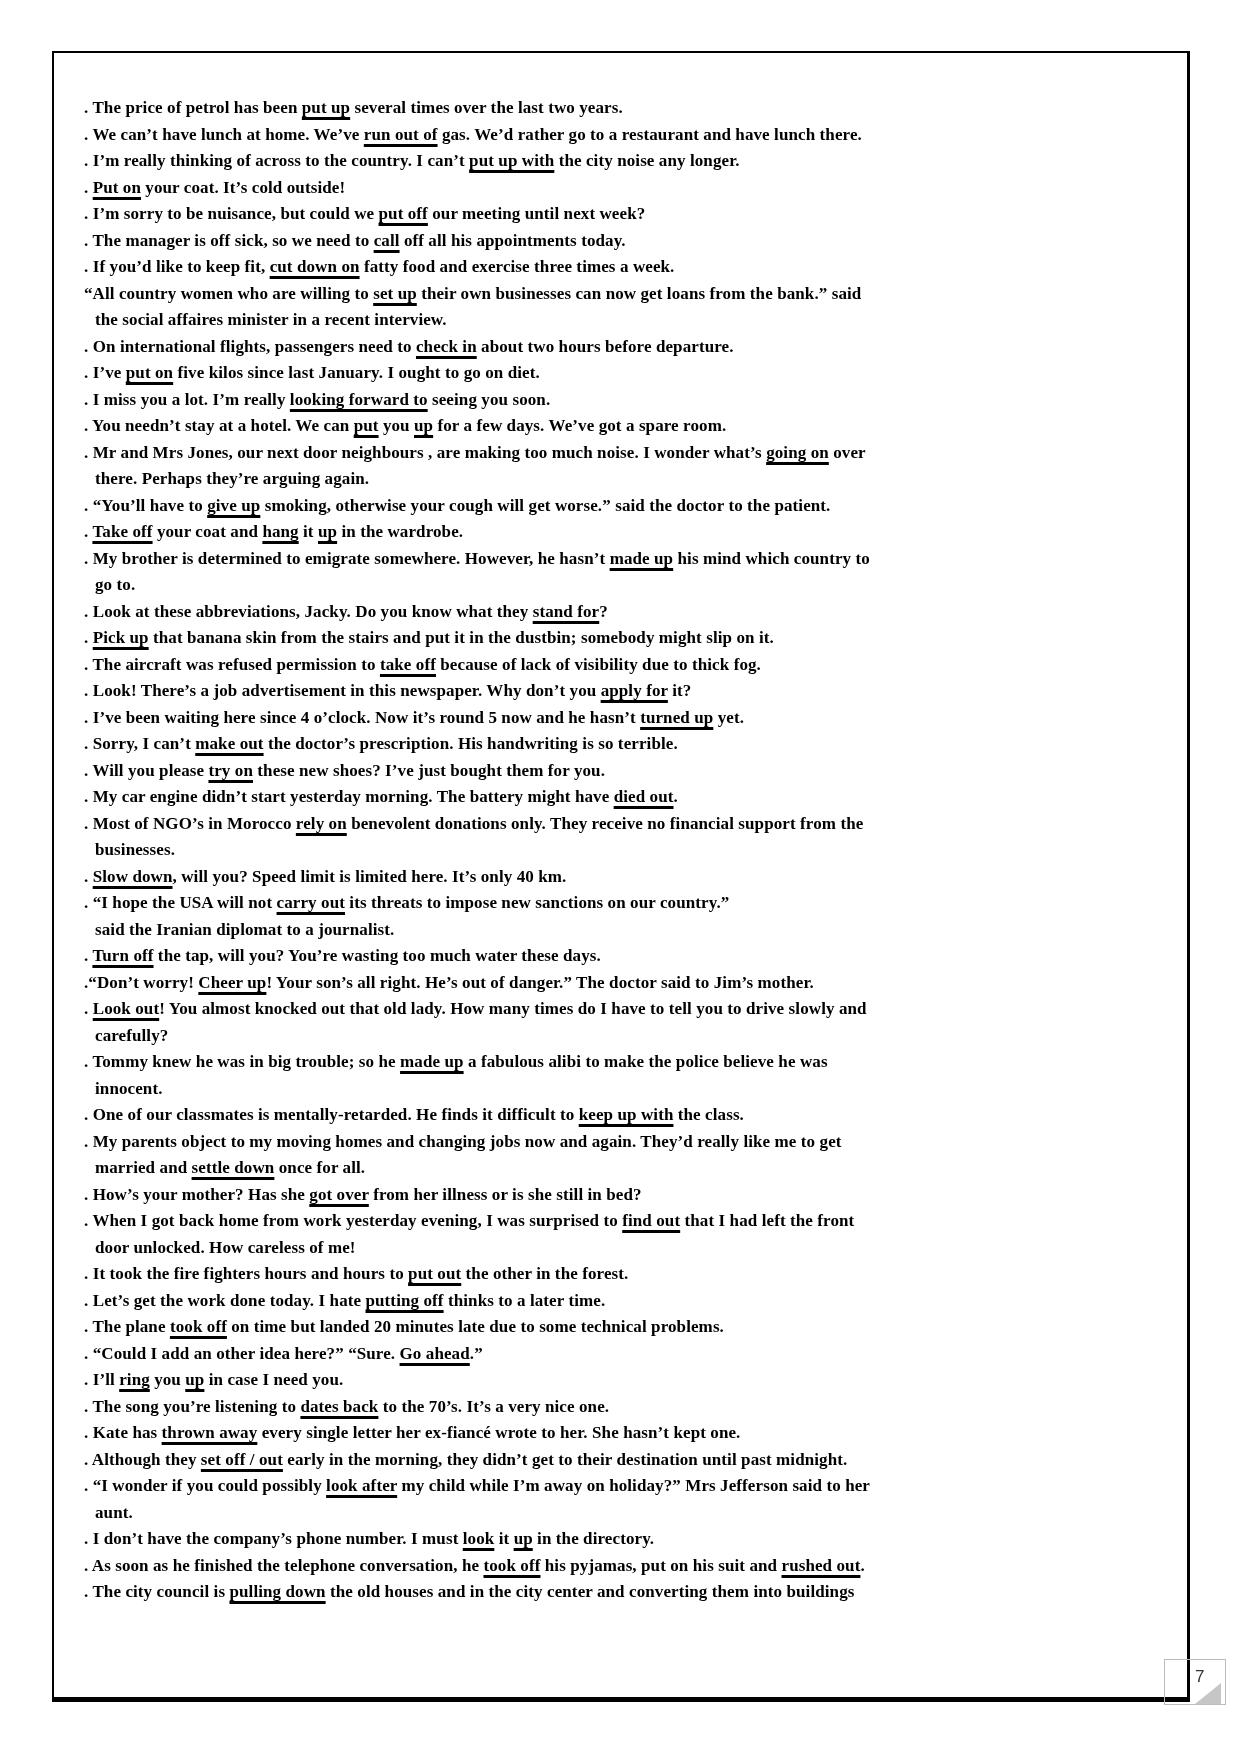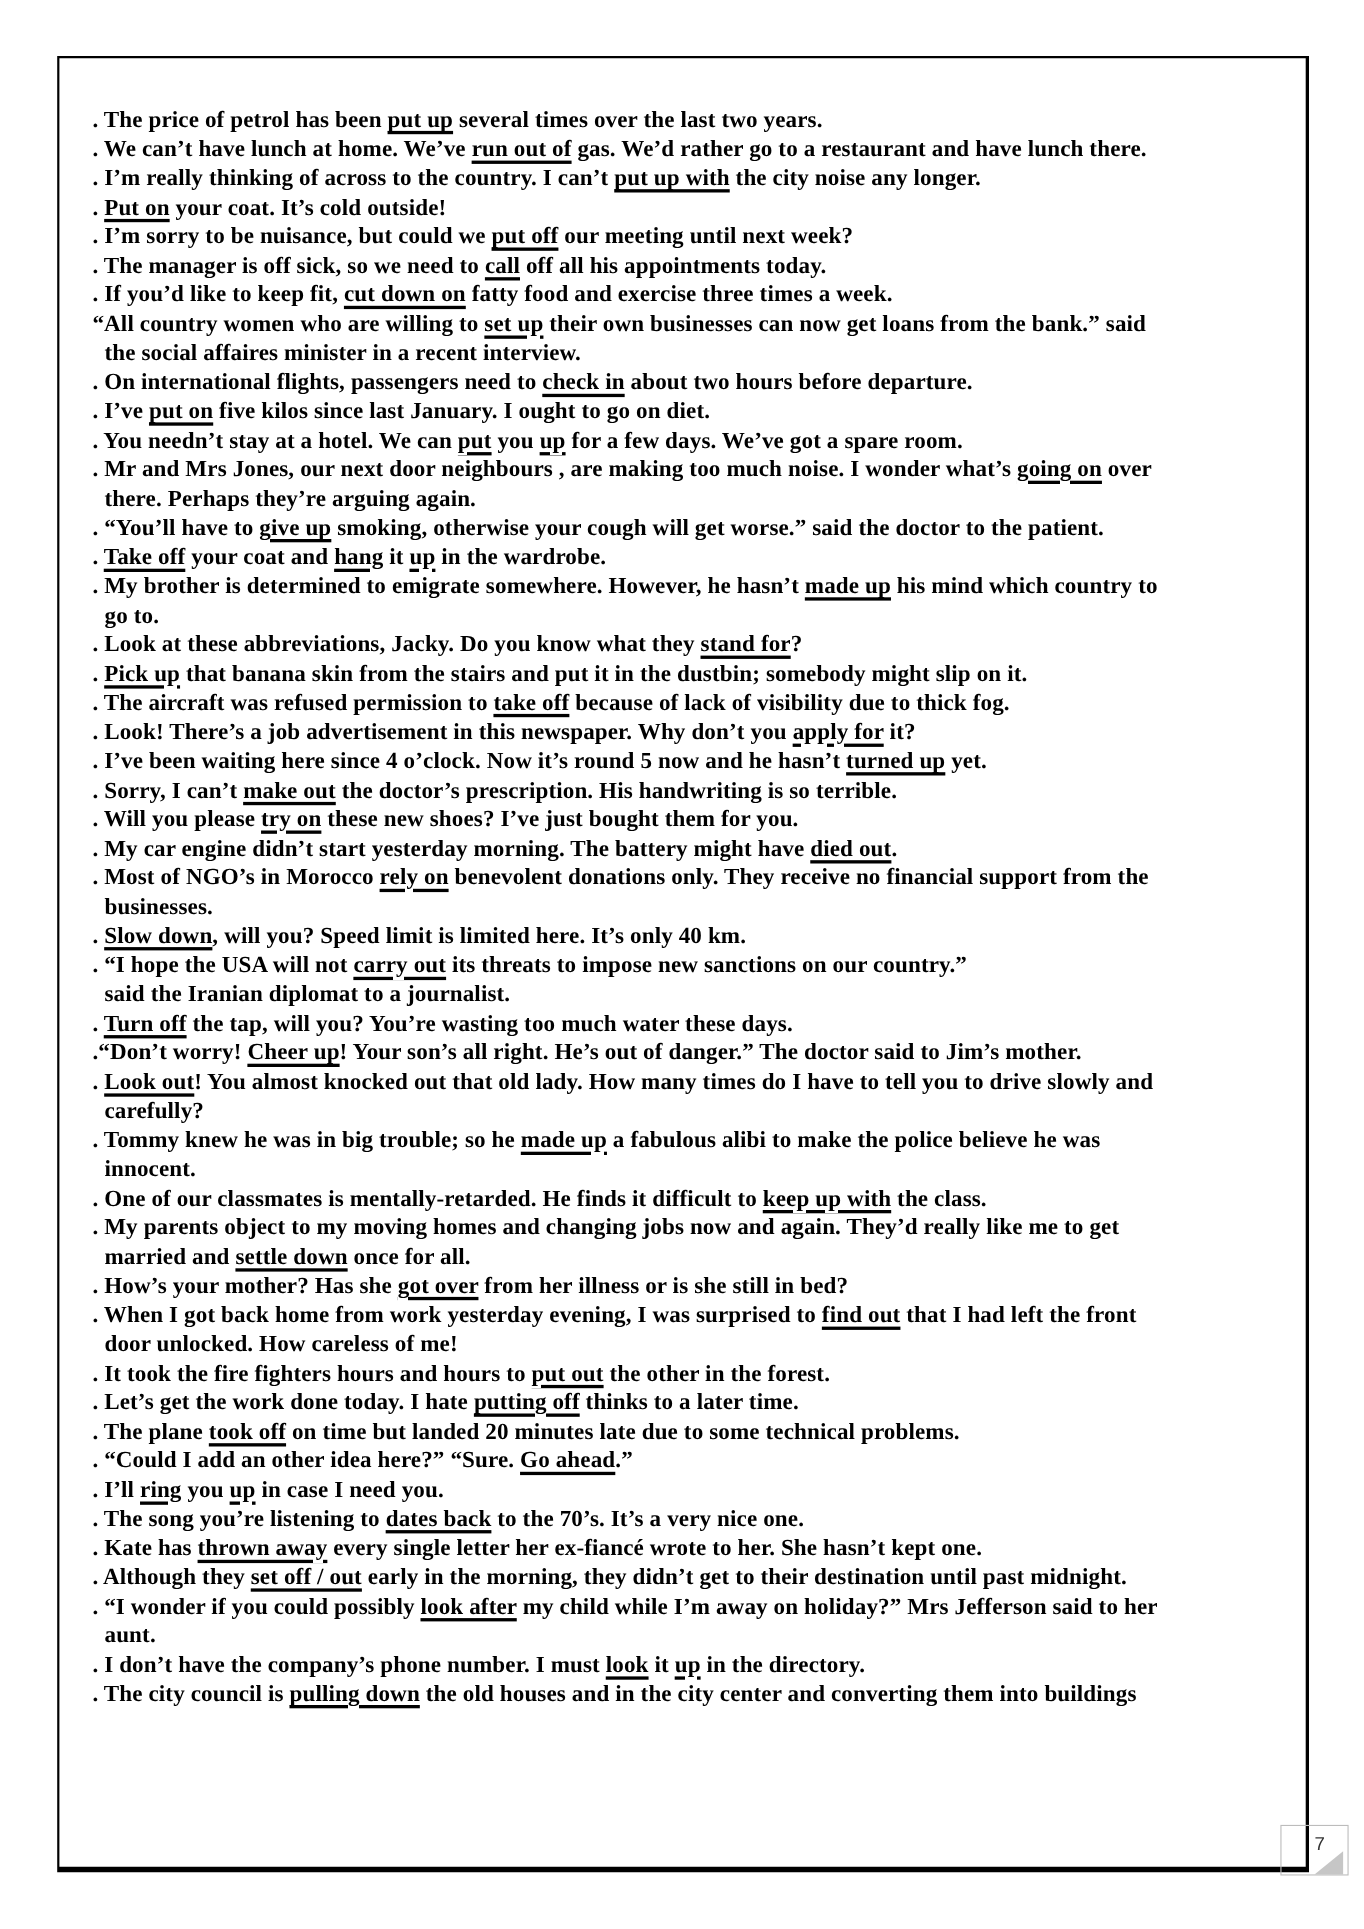--- a/index.html
+++ b/index.html
@@ -24,21 +24,21 @@
     border-left: 2px solid #000;
     border-right: 3px solid #000;
     border-bottom: 5px solid #000;
     background: #ffffff;
   }
   .content {
     position: absolute;
     left: 30px;
     top: 42px;
     width: 1092px;
-    font-size: 21px;
+    font-size: 17px;
     line-height: 26.5px;
     font-weight: bold;
     color: #000;
     letter-spacing: 0.1px;
   }
   .sentence {
     padding-left: 11px;
     text-indent: -11px;
     margin: 0;
   }
@@ -85,20 +85,21 @@
       <div class="sentence"><span>. The price of petrol has been </span><span class="u">put up</span><span> several times over the last two years.</span></div>
       <div class="sentence"><span>. We can’t have lunch at home. We’ve </span><span class="u">run out of</span><span> gas. We’d rather go to a restaurant and have lunch there.</span></div>
       <div class="sentence"><span>. I’m really thinking of across to the country. I can’t </span><span class="u">put up with</span><span> the city noise any longer.</span></div>
       <div class="sentence"><span>. </span><span class="u">Put on</span><span> your coat. It’s cold outside!</span></div>
       <div class="sentence"><span>. I’m sorry to be nuisance, but could we </span><span class="u">put off</span><span> our meeting until next week?</span></div>
       <div class="sentence"><span>. The manager is off sick, so we need to </span><span class="u">call</span><span> off all his appointments today.</span></div>
       <div class="sentence"><span>. If you’d like to keep fit, </span><span class="u">cut down on</span><span> fatty food and exercise three times a week.</span></div>
       <div class="sentence"><span>“All country women who are willing to </span><span class="u">set up</span><span> their own businesses can now get loans from the bank.” said</span><br><span>the social affaires minister in a recent interview.</span></div>
       <div class="sentence"><span>. On international flights, passengers need to </span><span class="u">check in</span><span> about two hours before departure.</span></div>
       <div class="sentence"><span>. I’ve </span><span class="u">put on</span><span> five kilos since last January. I ought to go on diet.</span></div>
+      <div class="sentence"><span>. I miss you a lot. I’m really </span><span class="u">looking forward to</span><span> seeing you soon.</span></div>
       <div class="sentence"><span>. You needn’t stay at a hotel. We can </span><span class="u">put</span><span> you </span><span class="u">up</span><span> for a few days. We’ve got a spare room.</span></div>
       <div class="sentence"><span>. Mr and Mrs Jones, our next door neighbours , are making too much noise. I wonder what’s </span><span class="u">going on</span><span> over</span><br><span>there. Perhaps they’re arguing again.</span></div>
       <div class="sentence"><span>. “You’ll have to </span><span class="u">give up</span><span> smoking, otherwise your cough will get worse.” said the doctor to the patient.</span></div>
       <div class="sentence"><span>. </span><span class="u">Take off</span><span> your coat and </span><span class="u">hang</span><span> it </span><span class="u">up</span><span> in the wardrobe.</span></div>
       <div class="sentence"><span>. My brother is determined to emigrate somewhere. However, he hasn’t </span><span class="u">made up</span><span> his mind which country to</span><br><span>go to.</span></div>
       <div class="sentence"><span>. Look at these abbreviations, Jacky. Do you know what they </span><span class="u">stand for</span><span>?</span></div>
       <div class="sentence"><span>. </span><span class="u">Pick up</span><span> that banana skin from the stairs and put it in the dustbin; somebody might slip on it.</span></div>
       <div class="sentence"><span>. The aircraft was refused permission to </span><span class="u">take off</span><span> because of lack of visibility due to thick fog.</span></div>
       <div class="sentence"><span>. Look! There’s a job advertisement in this newspaper. Why don’t you </span><span class="u">apply for</span><span> it?</span></div>
       <div class="sentence"><span>. I’ve been waiting here since 4 o’clock. Now it’s round 5 now and he hasn’t </span><span class="u">turned up</span><span> yet.</span></div>
@@ -119,20 +120,21 @@
       <div class="sentence"><span>. It took the fire fighters hours and hours to </span><span class="u">put out</span><span> the other in the forest.</span></div>
       <div class="sentence"><span>. Let’s get the work done today. I hate </span><span class="u">putting off</span><span> thinks to a later time.</span></div>
       <div class="sentence"><span>. The plane </span><span class="u">took off</span><span> on time but landed 20 minutes late due to some technical problems.</span></div>
       <div class="sentence"><span>. “Could I add an other idea here?” “Sure. </span><span class="u">Go ahead</span><span>.”</span></div>
       <div class="sentence"><span>. I’ll </span><span class="u">ring</span><span> you </span><span class="u">up</span><span> in case I need you.</span></div>
       <div class="sentence"><span>. The song you’re listening to </span><span class="u">dates back</span><span> to the 70’s. It’s a very nice one.</span></div>
       <div class="sentence"><span>. Kate has </span><span class="u">thrown away</span><span> every single letter her ex-fiancé wrote to her. She hasn’t kept one.</span></div>
       <div class="sentence"><span>. Although they </span><span class="u">set off / out</span><span> early in the morning, they didn’t get to their destination until past midnight.</span></div>
       <div class="sentence"><span>. “I wonder if you could possibly </span><span class="u">look after</span><span> my child while I’m away on holiday?” Mrs Jefferson said to her</span><br><span>aunt.</span></div>
       <div class="sentence"><span>. I don’t have the company’s phone number. I must </span><span class="u">look</span><span> it </span><span class="u">up</span><span> in the directory.</span></div>
+      <div class="sentence"><span>. As soon as he finished the telephone conversation, he </span><span class="u">took off</span><span> his pyjamas, put on his suit and </span><span class="u">rushed out</span><span>.</span></div>
       <div class="sentence"><span>. The city council is </span><span class="u">pulling down</span><span> the old houses and in the city center and converting them into buildings</span></div>
     </div>
 </div>
 
 <div class="page-number-box">
   <span class="page-number">7</span>
   <span class="fold-icon"></span>
 </div>
 
 </body></html>

